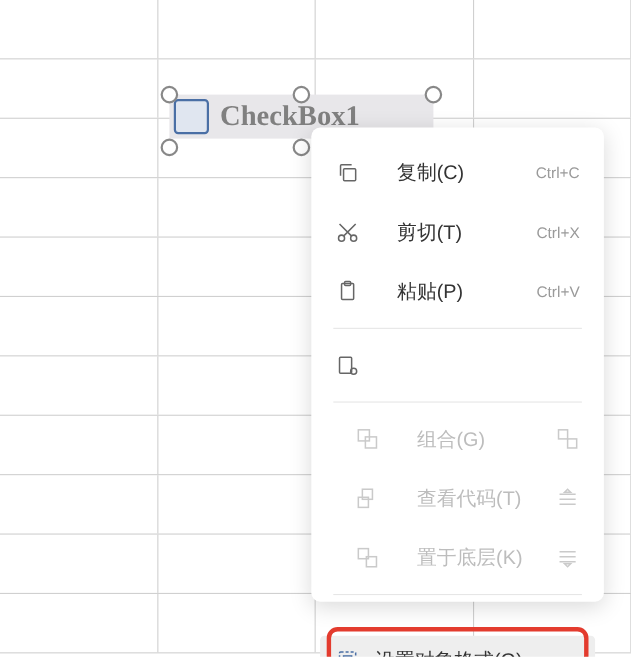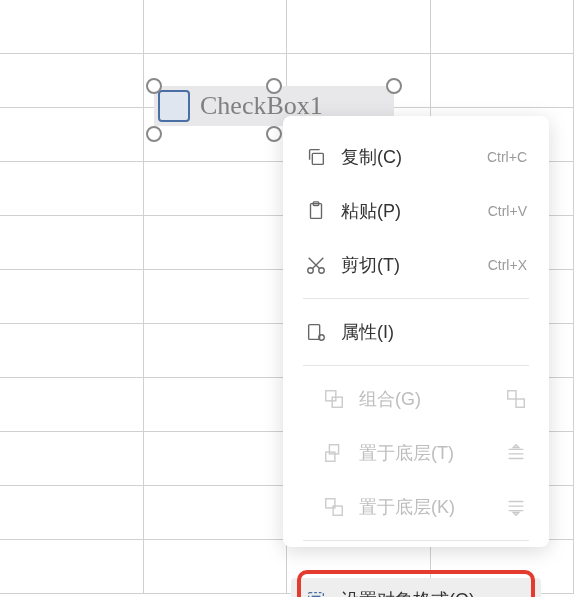--- a/index.html
+++ b/index.html
@@ -25,20 +25,21 @@
       width: 153px;
       border-right: 1px solid #d0d0d0;
       height: 100%;
     }
     .checkbox-obj {
       position: absolute;
       left: 148px;
       top: 80px;
       width: 252px;
       height: 50px;
+      font-weight: bold;
     }
     .cb-body {
       position: absolute;
       left: 6px; top: 6px;
       width: 240px;
       height: 40px;
       background: #e8e7ea;
       display: flex;
       align-items: center;
       padding-left: 4px;
@@ -79,20 +80,21 @@
       padding: 14px 0 0 0;
     }
     .menu-item {
       height: 54px;
       display: flex;
       align-items: center;
       padding: 0 22px;
       font-size: 18px;
       color: #333;
       position: relative;
+      gap: 20px;
     }
     .menu-item.disabled { color: #bdbdbd; padding-left: 40px; }
     .menu-icon {
       width: 22px; height: 22px;
       margin-right: 14px;
       stroke: #666;
       stroke-width: 1.5;
       fill: none;
       flex-shrink: 0;
     }
@@ -234,65 +236,64 @@
   <div class="menu-item">
     <svg class="menu-icon" viewBox="0 0 24 24">
         <rect x="8" y="8" width="12" height="12" rx="1"></rect>
         <path d="M5 15V5a1 1 0 0 1 1-1h10"></path>
       </svg>
     <span class="menu-label">复制(C)</span>
     <span class="menu-shortcut">Ctrl+C</span>
   </div>
   <div class="menu-item">
     <svg class="menu-icon" viewBox="0 0 24 24">
-        <rect x="6" y="4" width="12" height="16" rx="1"></rect>
-        <rect x="9" y="2" width="6" height="4" rx="1"></rect>
-      </svg>
-    <span class="menu-label">粘贴(P)</span>
-    <span class="menu-shortcut">Ctrl+V</span>
-  </div>
-  <div class="menu-item">
-    <svg class="menu-icon" viewBox="0 0 24 24">
         <circle cx="6" cy="18" r="3"></circle>
         <circle cx="18" cy="18" r="3"></circle>
         <path d="M8.5 15.5 20 4M15.5 15.5 4 4"></path>
       </svg>
     <span class="menu-label">剪切(T)</span>
     <span class="menu-shortcut">Ctrl+X</span>
   </div>
+  <div class="menu-item">
+    <svg class="menu-icon" viewBox="0 0 24 24">
+        <rect x="6" y="4" width="12" height="16" rx="1"></rect>
+        <rect x="9" y="2" width="6" height="4" rx="1"></rect>
+      </svg>
+    <span class="menu-label">粘贴(P)</span>
+    <span class="menu-shortcut">Ctrl+V</span>
+  </div>
 
   <div class="menu-sep"></div>
 
   <div class="menu-item">
     <svg class="menu-icon" viewBox="0 0 24 24">
         <rect x="4" y="4" width="12" height="16" rx="1"></rect>
         <circle cx="18" cy="18" r="3"></circle>
       </svg>
-    <span class="menu-label">属性(I)</span>
   </div>
 
   <div class="menu-sep"></div>
 
   <div class="menu-item disabled">
     <svg class="menu-icon" viewBox="0 0 24 24">
         <rect x="3" y="3" width="11" height="11"></rect>
         <rect x="10" y="10" width="11" height="11"></rect>
       </svg>
     <span class="menu-label">组合(G)</span>
     <svg class="menu-side" viewBox="0 0 24 24">
         <rect x="3" y="3" width="9" height="9"></rect>
         <rect x="12" y="12" width="9" height="9"></rect>
       </svg>
   </div>
   <div class="menu-item disabled">
     <svg class="menu-icon" viewBox="0 0 24 24">
         <rect x="7" y="3" width="10" height="10"></rect>
         <rect x="3" y="11" width="10" height="10"></rect>
       </svg>
-    <span class="menu-label">置于底层(T)</span>
+    <span class="menu-label">查看代码(T)</span>
     <svg class="menu-side" viewBox="0 0 24 24">
         <path d="M4 8h16M4 13h16M4 18h16M12 3l-3 3h6z"></path>
       </svg>
   </div>
   <div class="menu-item disabled">
     <svg class="menu-icon" viewBox="0 0 24 24">
         <rect x="3" y="3" width="10" height="10"></rect>
         <rect x="11" y="11" width="10" height="10"></rect>
       </svg>
     <span class="menu-label">置于底层(K)</span>

